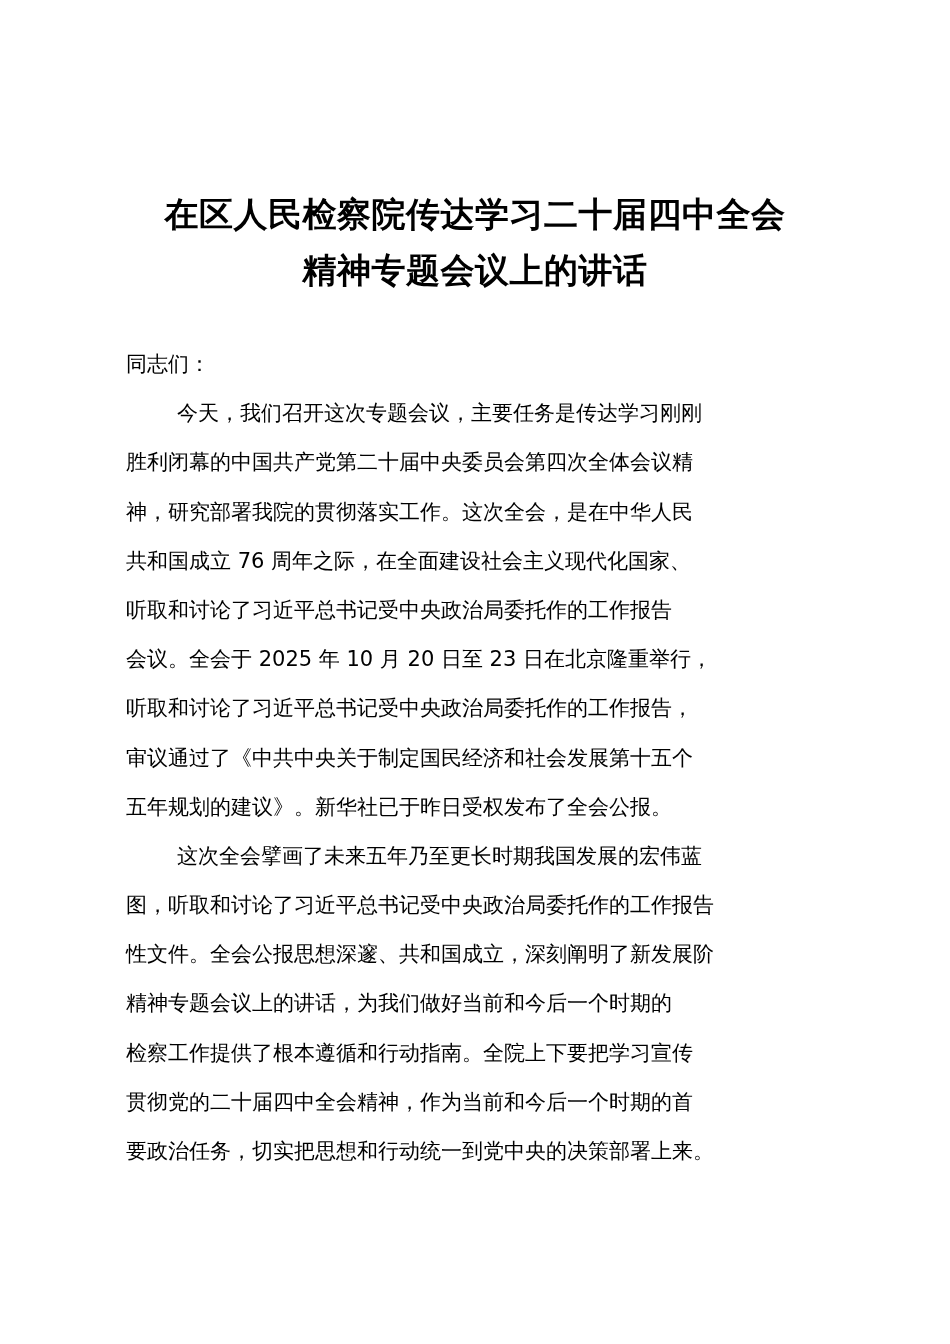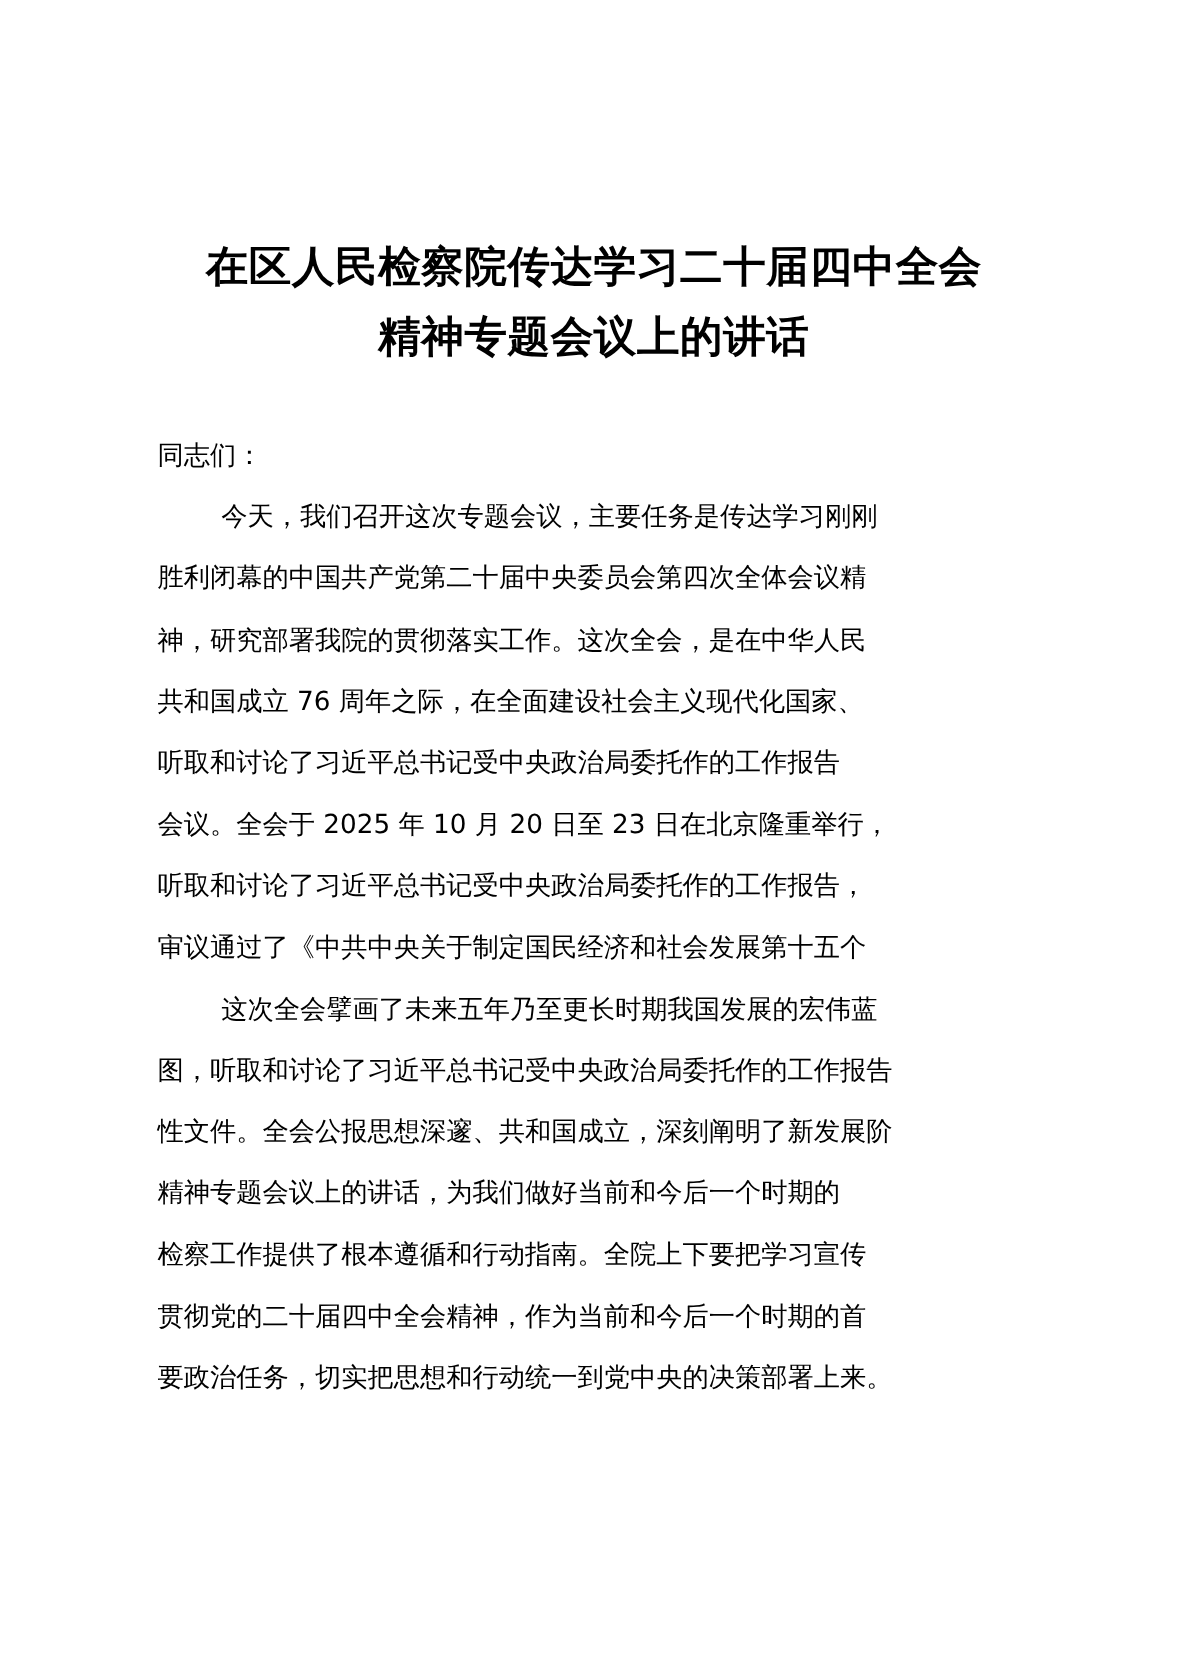--- a/index.html
+++ b/index.html
@@ -70,20 +70,21 @@
 
     <div>
       <span class="line indent">今天，我们召开这次专题会议，主要任务是传达学习刚刚</span>
       <span class="line">胜利闭幕的中国共产党第二十届中央委员会第四次全体会议精</span>
       <span class="line">神，研究部署我院的贯彻落实工作。这次全会，是在中华人民</span>
       <span class="line">共和国成立 76 周年之际，在全面建设社会主义现代化国家、</span>
       <span class="line">听取和讨论了习近平总书记受中央政治局委托作的工作报告</span>
       <span class="line">会议。全会于 2025 年 10 月 20 日至 23 日在北京隆重举行，</span>
       <span class="line">听取和讨论了习近平总书记受中央政治局委托作的工作报告，</span>
       <span class="line">审议通过了《中共中央关于制定国民经济和社会发展第十五个</span>
+      <span class="line">五年规划的建议》。新华社已于昨日受权发布了全会公报。</span>
     </div>
 
     <div>
       <span class="line indent">这次全会擘画了未来五年乃至更长时期我国发展的宏伟蓝</span>
       <span class="line">图，听取和讨论了习近平总书记受中央政治局委托作的工作报告</span>
       <span class="line">性文件。全会公报思想深邃、共和国成立，深刻阐明了新发展阶</span>
       <span class="line">精神专题会议上的讲话，为我们做好当前和今后一个时期的</span>
       <span class="line">检察工作提供了根本遵循和行动指南。全院上下要把学习宣传</span>
       <span class="line">贯彻党的二十届四中全会精神，作为当前和今后一个时期的首</span>
       <span class="line">要政治任务，切实把思想和行动统一到党中央的决策部署上来。</span>

